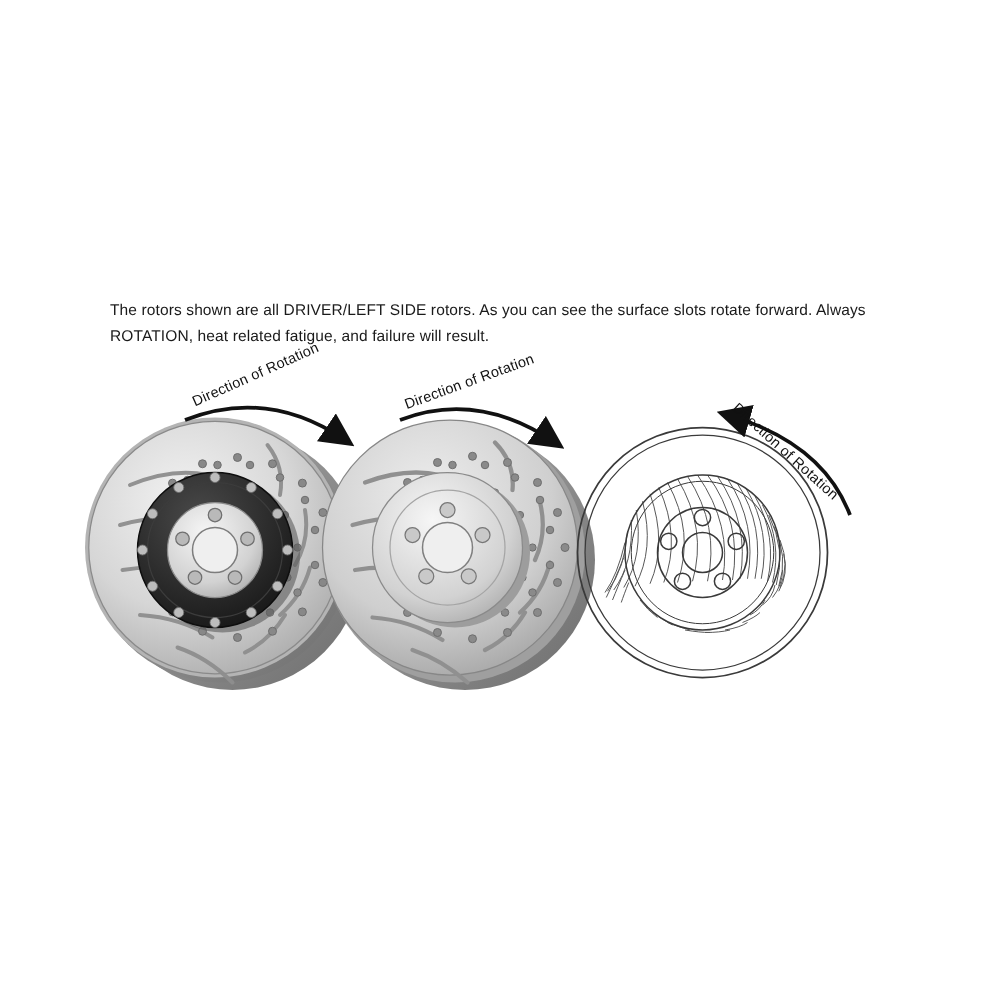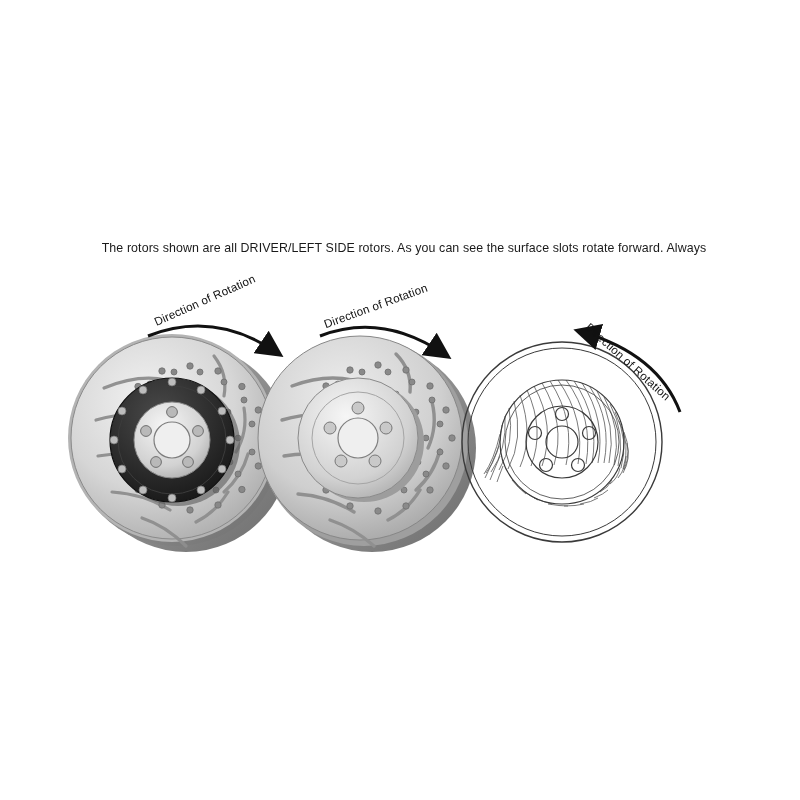--- a/index.html
+++ b/index.html
@@ -26,21 +26,20 @@
     left: 88px;
     top: 238px;
     width: 632px;
   }
   .caption-line {
     font-size: 12.4px;
     line-height: 21px;
     color: #1a1a1a;
     letter-spacing: 0.1px;
     white-space: nowrap;
-    text-align: center;
   }
   .rot-label {
     position: absolute;
     font-size: 11.6px;
     color: #111111;
     white-space: nowrap;
     letter-spacing: 0.2px;
   }
   .rot-1 {
     left: 152px;
@@ -359,17 +358,18 @@
       <circle cx="546" cy="465" r="6.5"></circle>
       <circle cx="535" cy="433" r="6.5"></circle>
     </g>
 
     <path d="M680,412 q-22,-58 -98,-80" fill="none" stroke="#111111" stroke-width="3" marker-end="url(#arrowHead)"></path>
   </g>
 </svg>
 
 <div class="caption-block">
   <div class="caption-line">The rotors shown are all DRIVER/LEFT SIDE rotors. As you can see the surface slots rotate forward. Always</div>
+  <div class="caption-line">ROTATION, heat related fatigue, and failure will result.</div>
 </div>
 
 <div class="rot-label rot-1">Direction of Rotation</div>
 <div class="rot-label rot-2">Direction of Rotation</div>
 <div class="rot-label rot-3">Direction of Rotation</div>
 
 </body></html>

